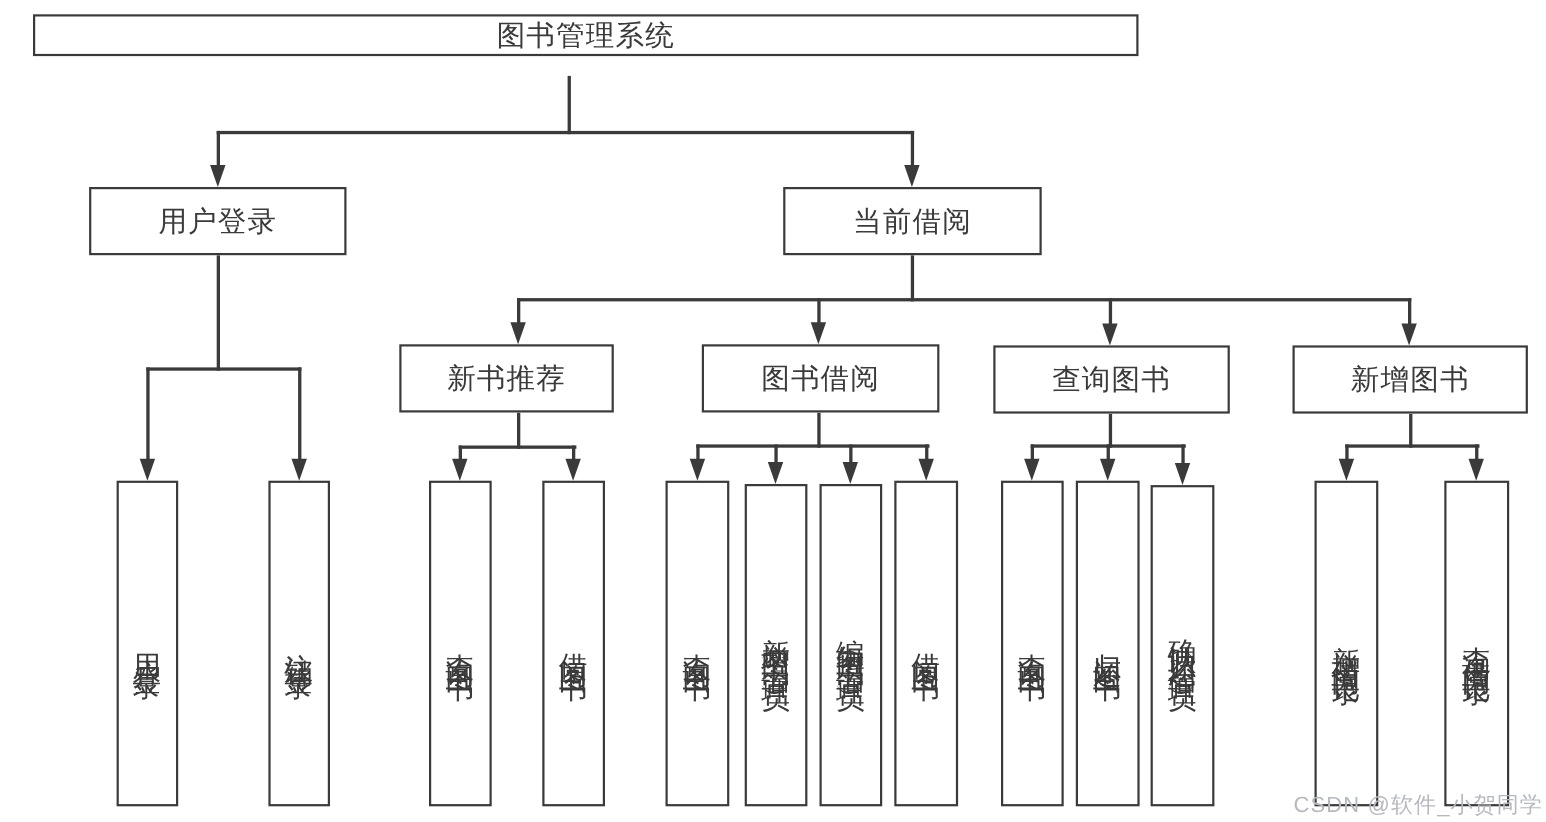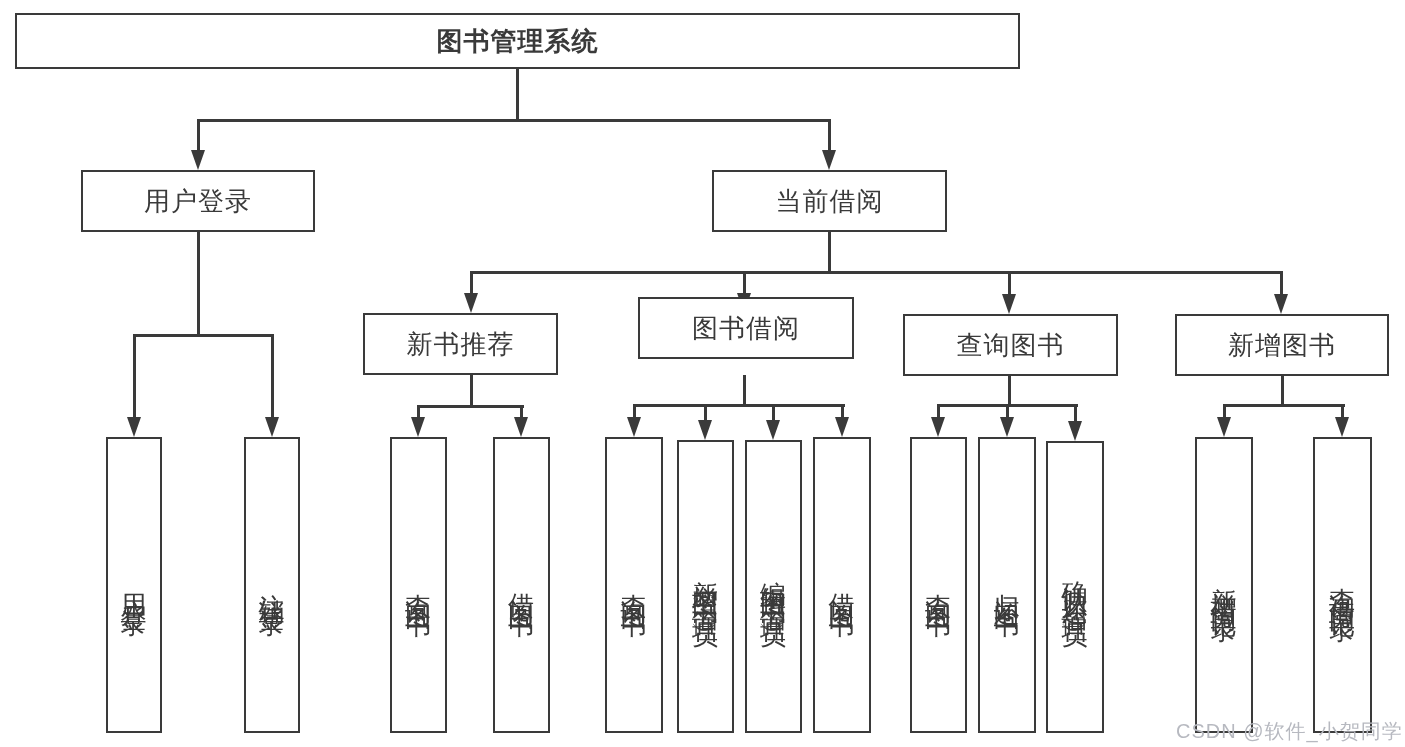--- a/index.html
+++ b/index.html
@@ -108,33 +108,33 @@
       <div class="arrow" style="left: 698px; top: 420px;"></div>
       <div class="arrow" style="left: 766px; top: 420px;"></div>
       <div class="arrow" style="left: 835px; top: 417px;"></div>
       <div class="arrow" style="left: 931px; top: 417px;"></div>
       <div class="arrow" style="left: 1000px; top: 417px;"></div>
       <div class="arrow" style="left: 1068px; top: 421px;"></div>
       <div class="arrow" style="left: 1217px; top: 417px;"></div>
       <div class="arrow" style="left: 1335px; top: 417px;"></div>
     </div>
   <div id="layer-nodes">
-      <div class="node h" style="left: 15px; top: 13px; width: 1005px; height: 56px; font-weight: bold;">
+      <div class="node h" style="left: 30px; top: 13px; width: 1005px; height: 38px;">
         <span class="lbl">图书管理系统</span>
       </div>
       <div class="node h" style="left: 81px; top: 170px; width: 234px; height: 62px;">
         <span class="lbl">用户登录</span>
       </div>
       <div class="node h" style="left: 712px; top: 170px; width: 235px; height: 62px;">
         <span class="lbl">当前借阅</span>
       </div>
       <div class="node h" style="left: 363px; top: 313px; width: 195px; height: 62px; justify-content: center;">
         <span class="lbl">新书推荐</span>
       </div>
-      <div class="node h" style="left: 638px; top: 297px; width: 216px; height: 62px;">
+      <div class="node h" style="left: 638px; top: 313px; width: 216px; height: 62px;">
         <span class="lbl">图书借阅</span>
       </div>
       <div class="node h" style="left: 903px; top: 314px; width: 215px; height: 62px;">
         <span class="lbl">查询图书</span>
       </div>
       <div class="node h" style="left: 1175px; top: 314px; width: 214px; height: 62px;">
         <span class="lbl">新增图书</span>
       </div>
       <div class="node v" style="left: 106px; top: 437px; width: 56px; height: 296px;">
         <span class="lbl">用户登录</span>

